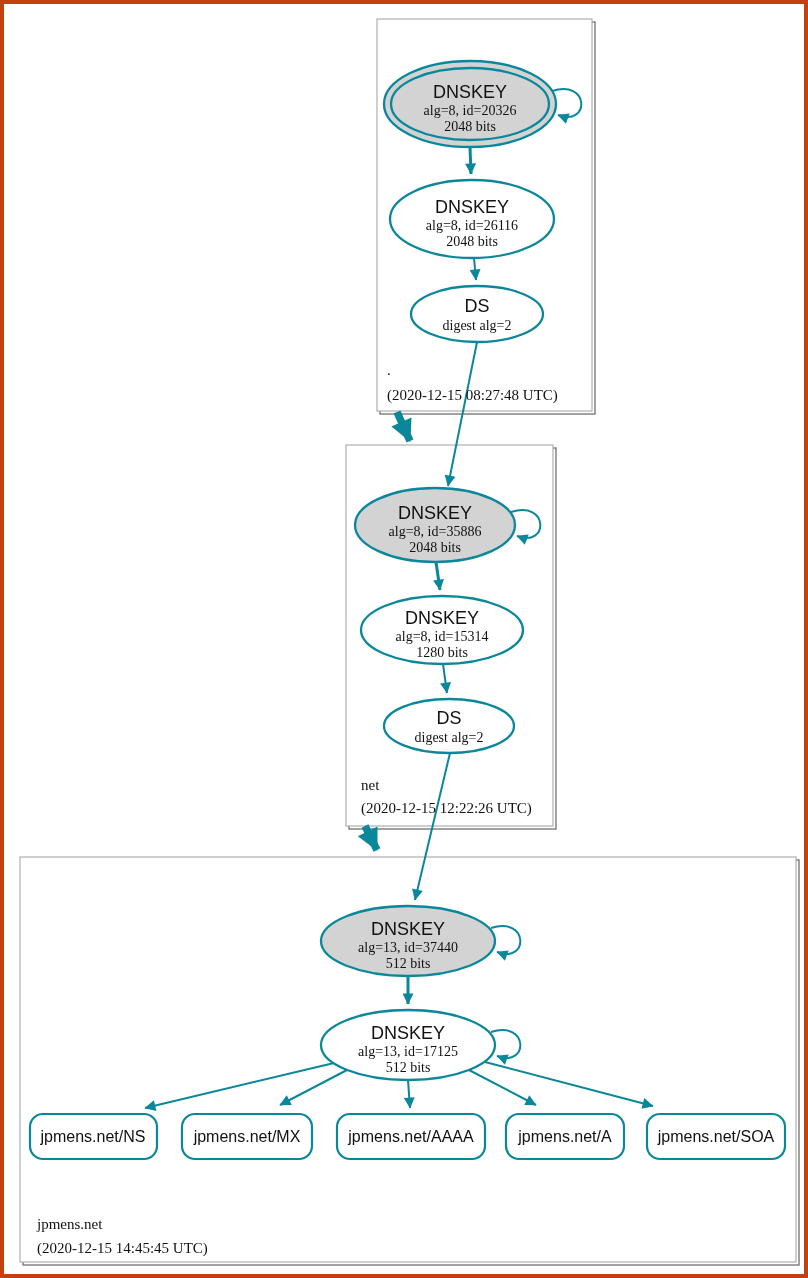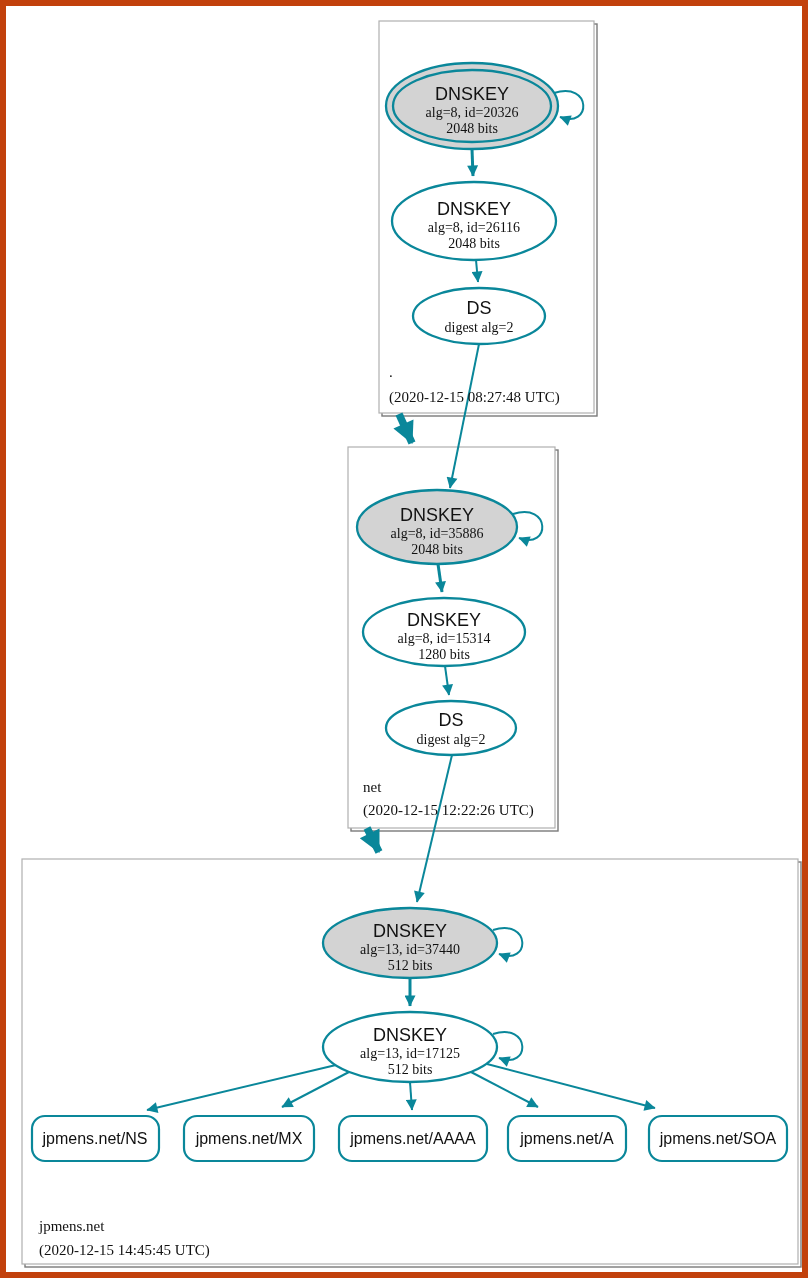--- a/index.html
+++ b/index.html
@@ -1,16 +1,16 @@
 <!DOCTYPE html>
 <html><head>
 <meta charset="utf-8">
 <style>
   html,body{margin:0;padding:0;background:#fff;}
-  #canvas{position:relative;width:808px;height:1278px;box-sizing:border-box;border:6px solid #c2410c;background:#fff;overflow:hidden;}
+  #canvas{position:relative;width:808px;height:1278px;box-sizing:border-box;border:4px solid #c2410c;background:#fff;overflow:hidden;}
   svg{display:block;}
   text{fill:#111;}
   .ntitle{font-family:"Liberation Sans",sans-serif;font-size:18px;}
   .ndet{font-family:"Liberation Serif",serif;font-size:14px;}
   .zl{font-family:"Liberation Serif",serif;font-size:15px;}
   .rr{font-family:"Liberation Sans",sans-serif;font-size:16px;}
   .node{fill:#fff;stroke:#0a879a;stroke-width:2.3;}
   .ksk{fill:#d3d3d3;}
   .rrbox{fill:#fff;stroke:#0a879a;stroke-width:2.2;}
   .edge{fill:none;stroke:#0a879a;}

